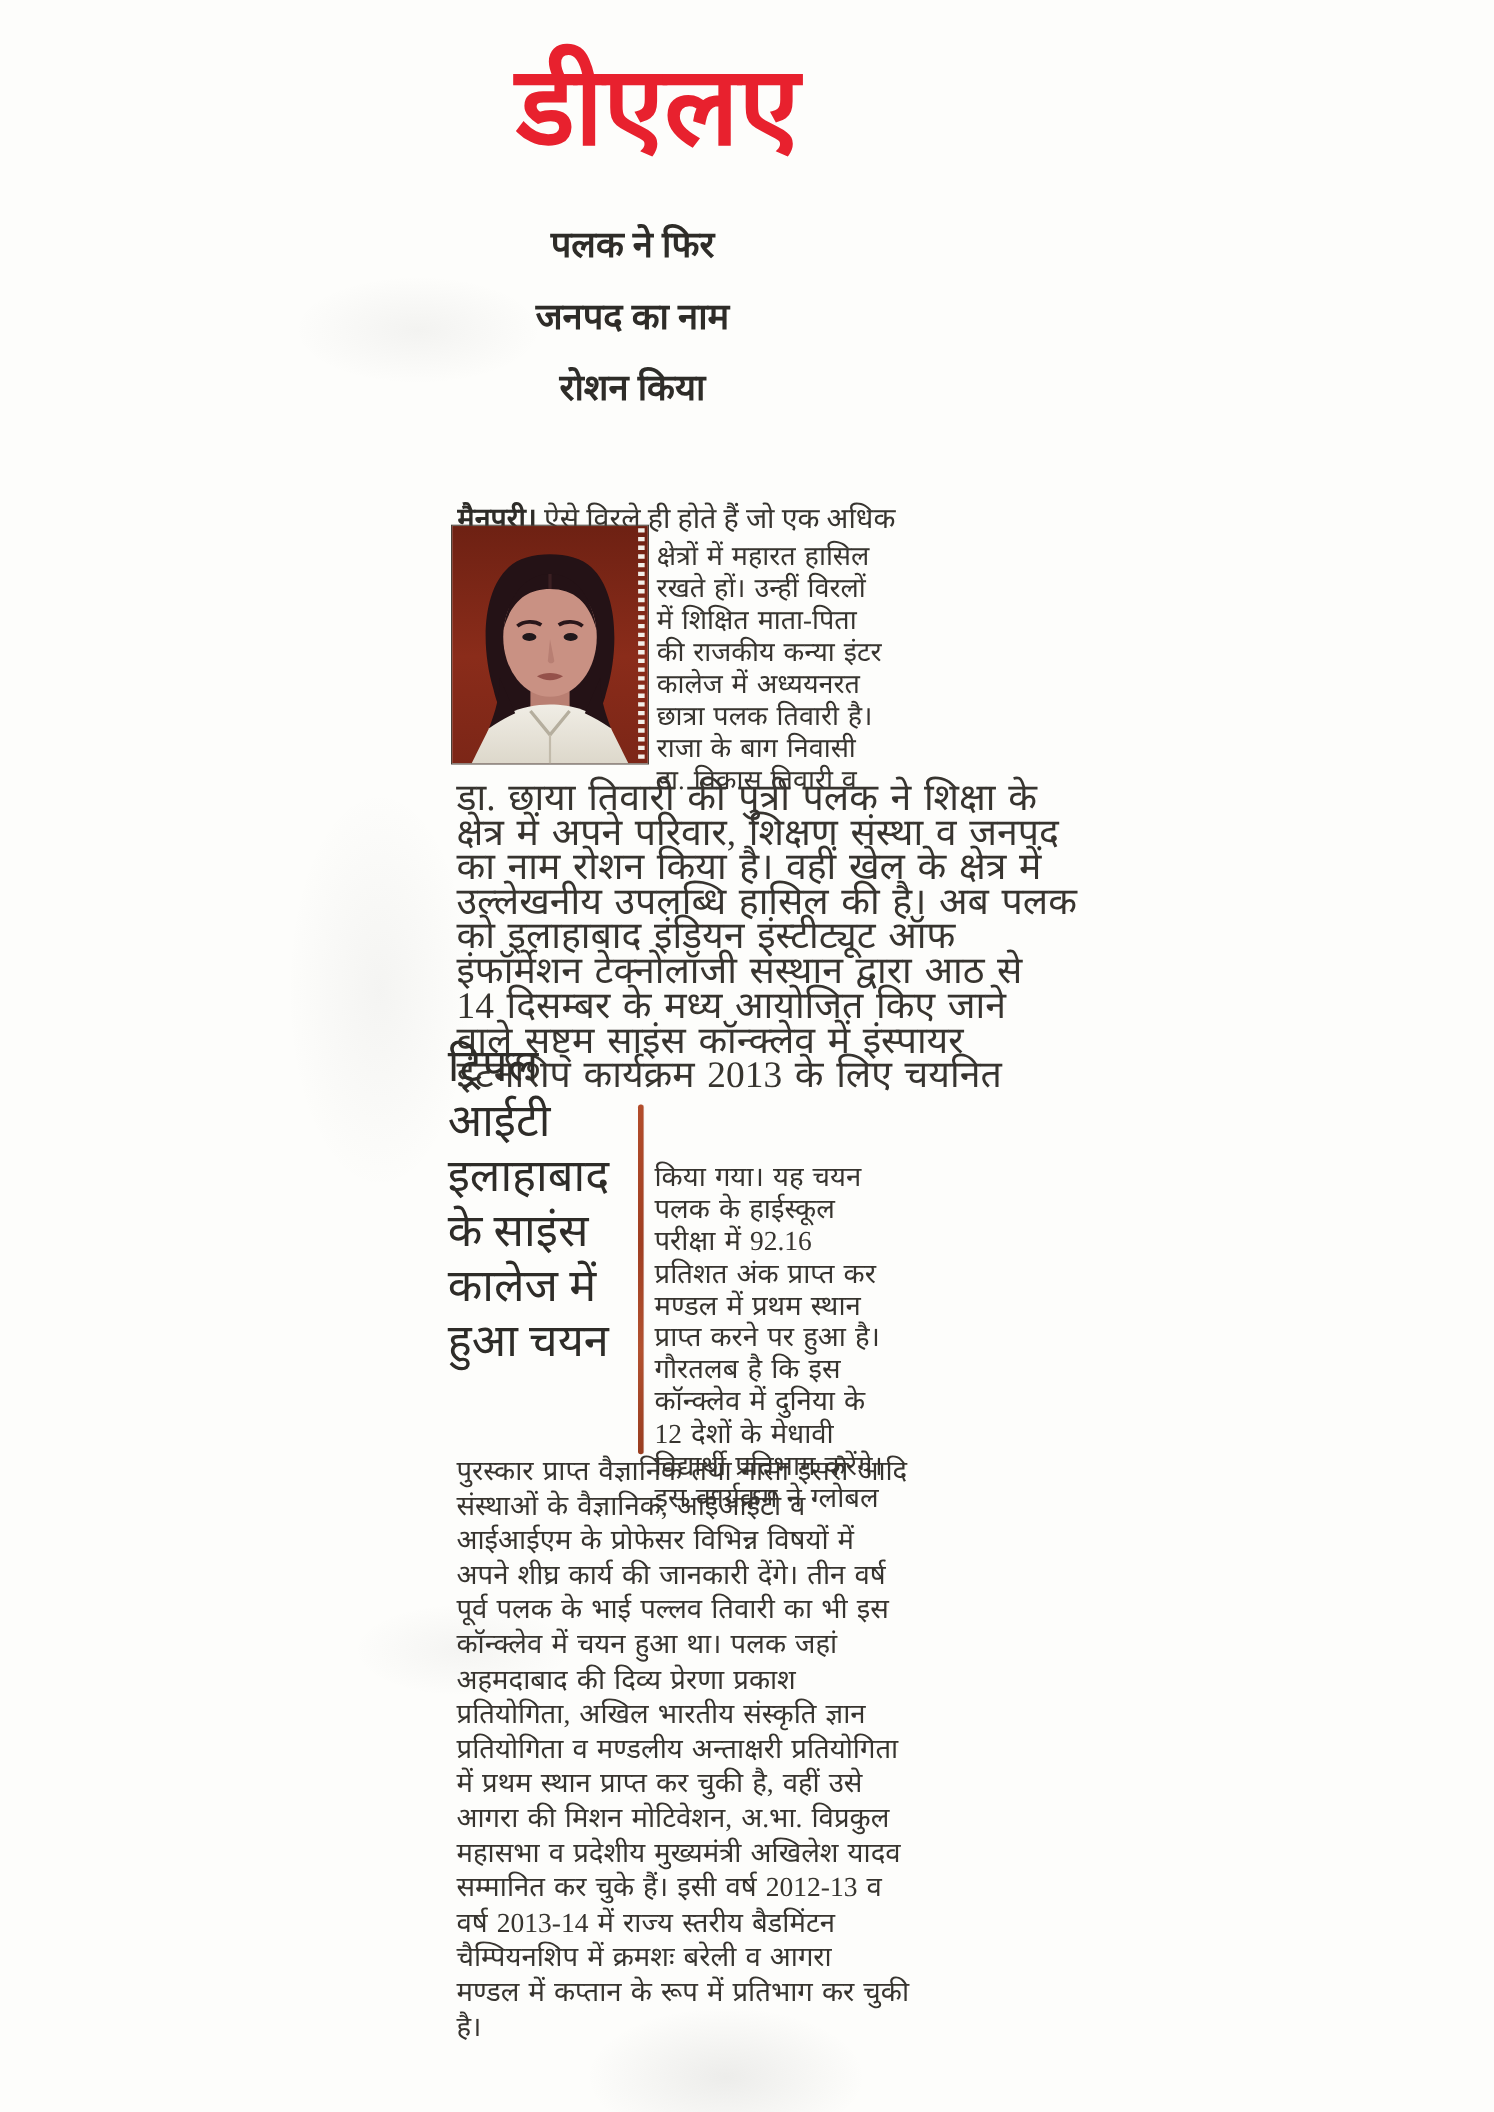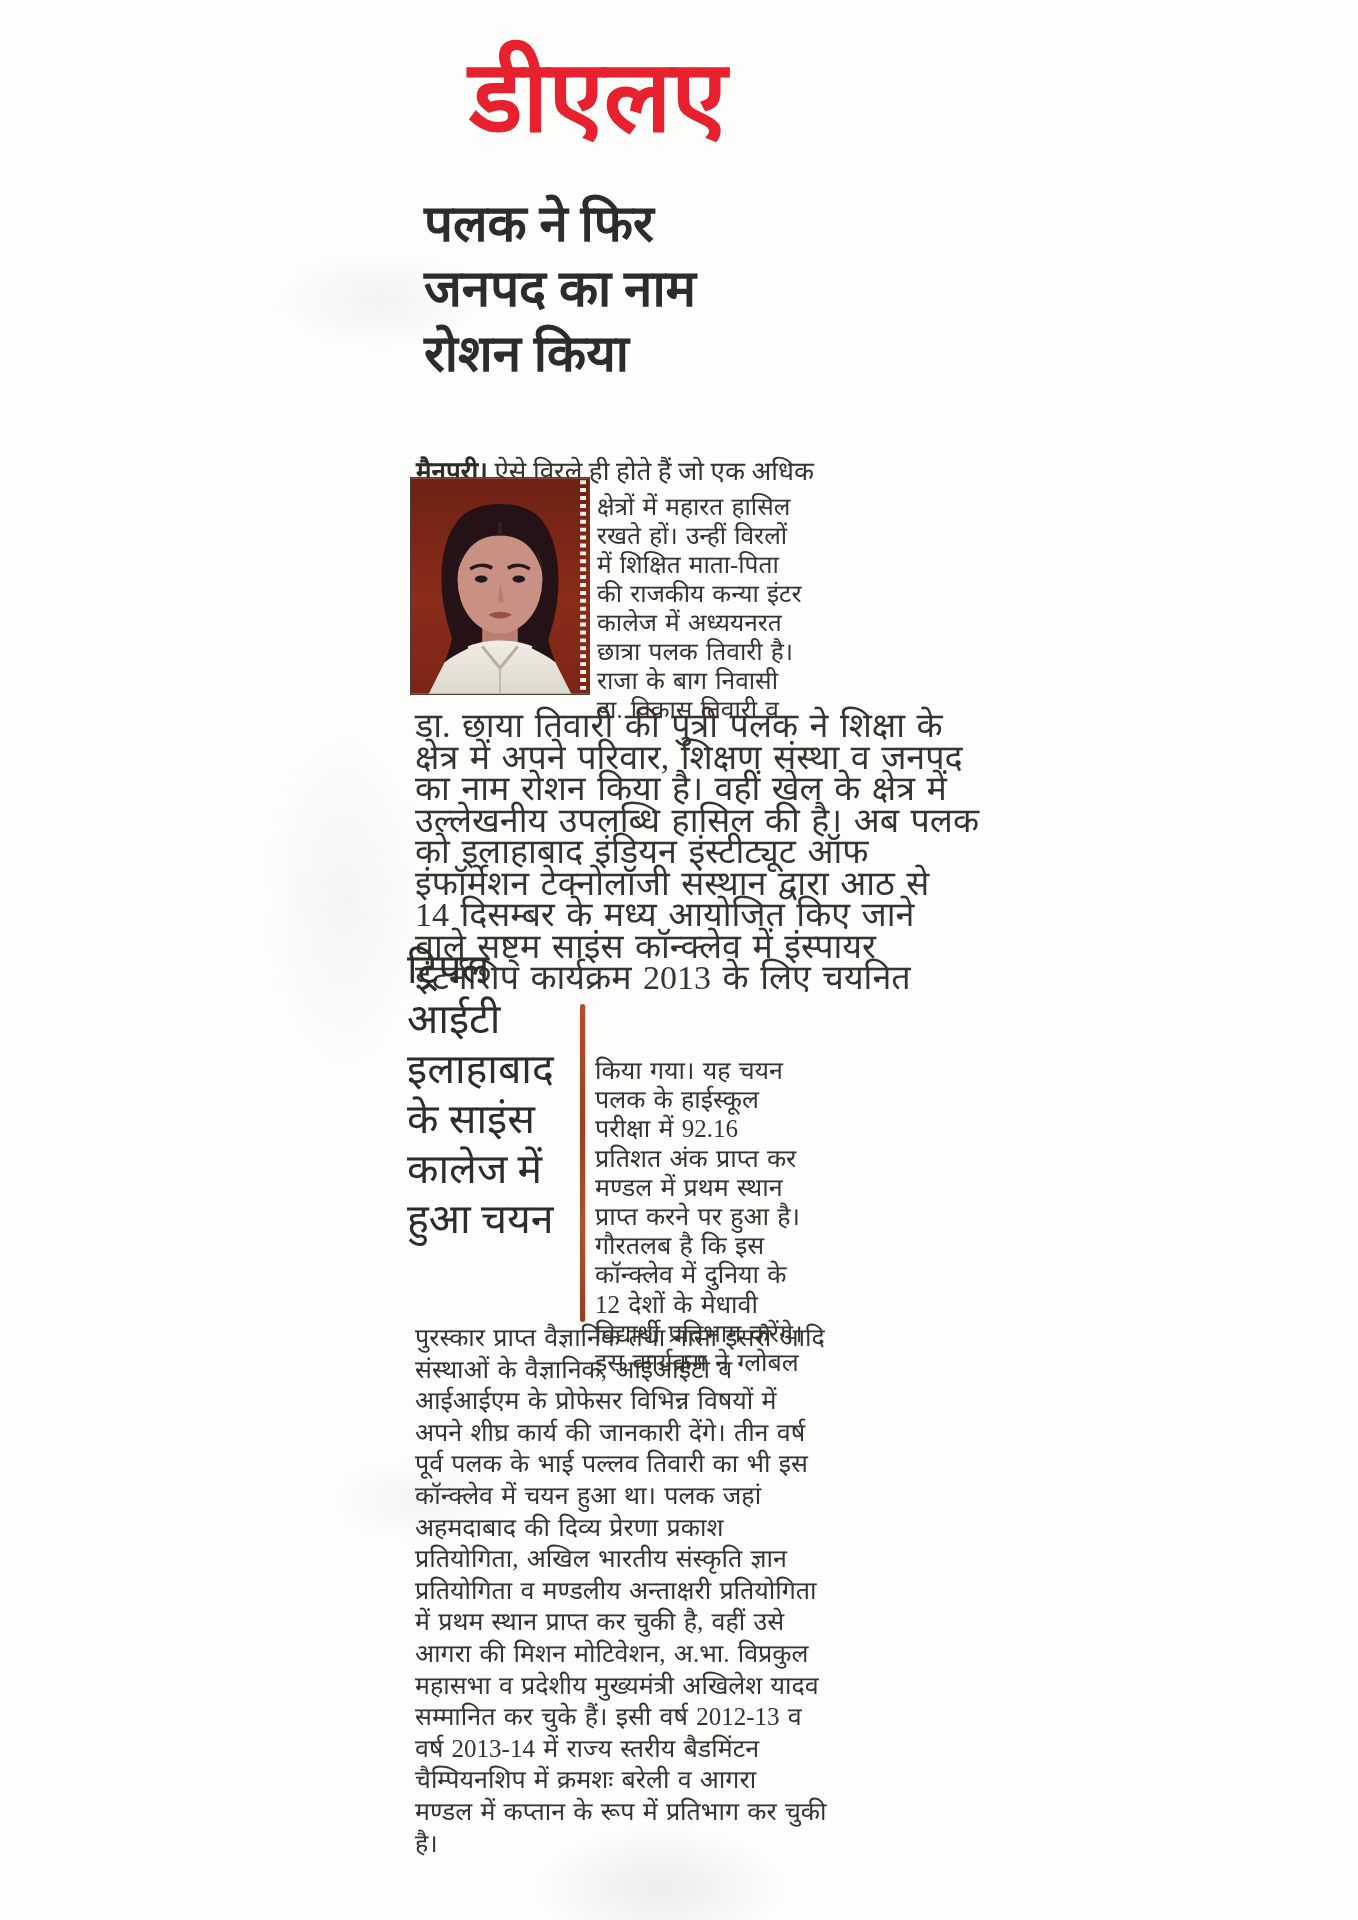--- a/index.html
+++ b/index.html
@@ -17,23 +17,23 @@
     font-family:"Liberation Serif","DejaVu Serif",serif;
     color:#37342f;
     padding-left:37px;
   }
   .masthead{
     position:absolute;left:408px;top:38px;width:380px;
     font-size:100px;line-height:1.2;font-weight:700;
     color:#e8212e;text-align:center;white-space:pre;
   }
   .headline{
-    position:absolute;left:424px;top:192px;width:356px;
-    font-size:51px;line-height:65px;font-weight:700;
-    color:#2e2c28;white-space:pre;
+    position:absolute;left:397px;top:192px;width:356px;
+    font-size:33px;line-height:65px;font-weight:700;
+    color:#2e2c28;text-align:center;white-space:pre;
   }
   .lead{
     position:absolute;left:416px;top:430px;width:352px;
     font-size:26px;line-height:32px;white-space:pre;
   }
   .dateline{font-weight:700;color:#2e2c28;}
   .photo-frame{
     position:absolute;left:410px;top:477px;width:180px;height:218px;
     border:1px solid #4a4038;box-sizing:border-box;
     box-shadow:0 0 0 1px rgba(255,255,255,0.6) inset;

